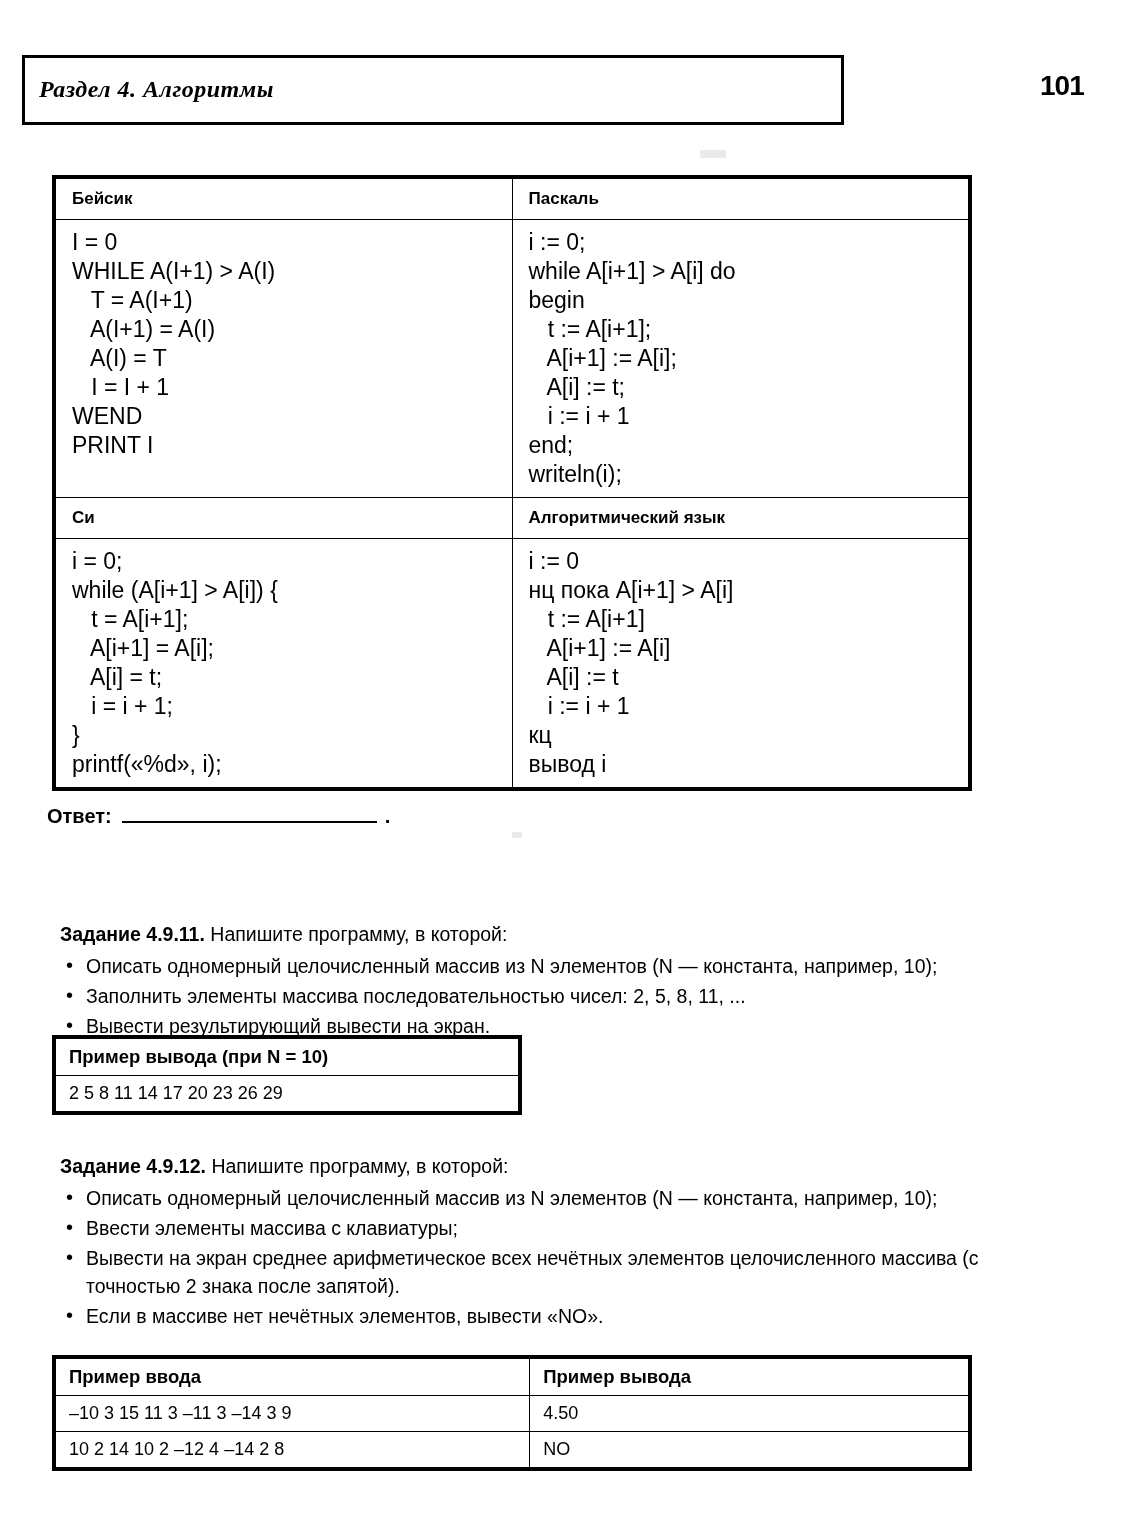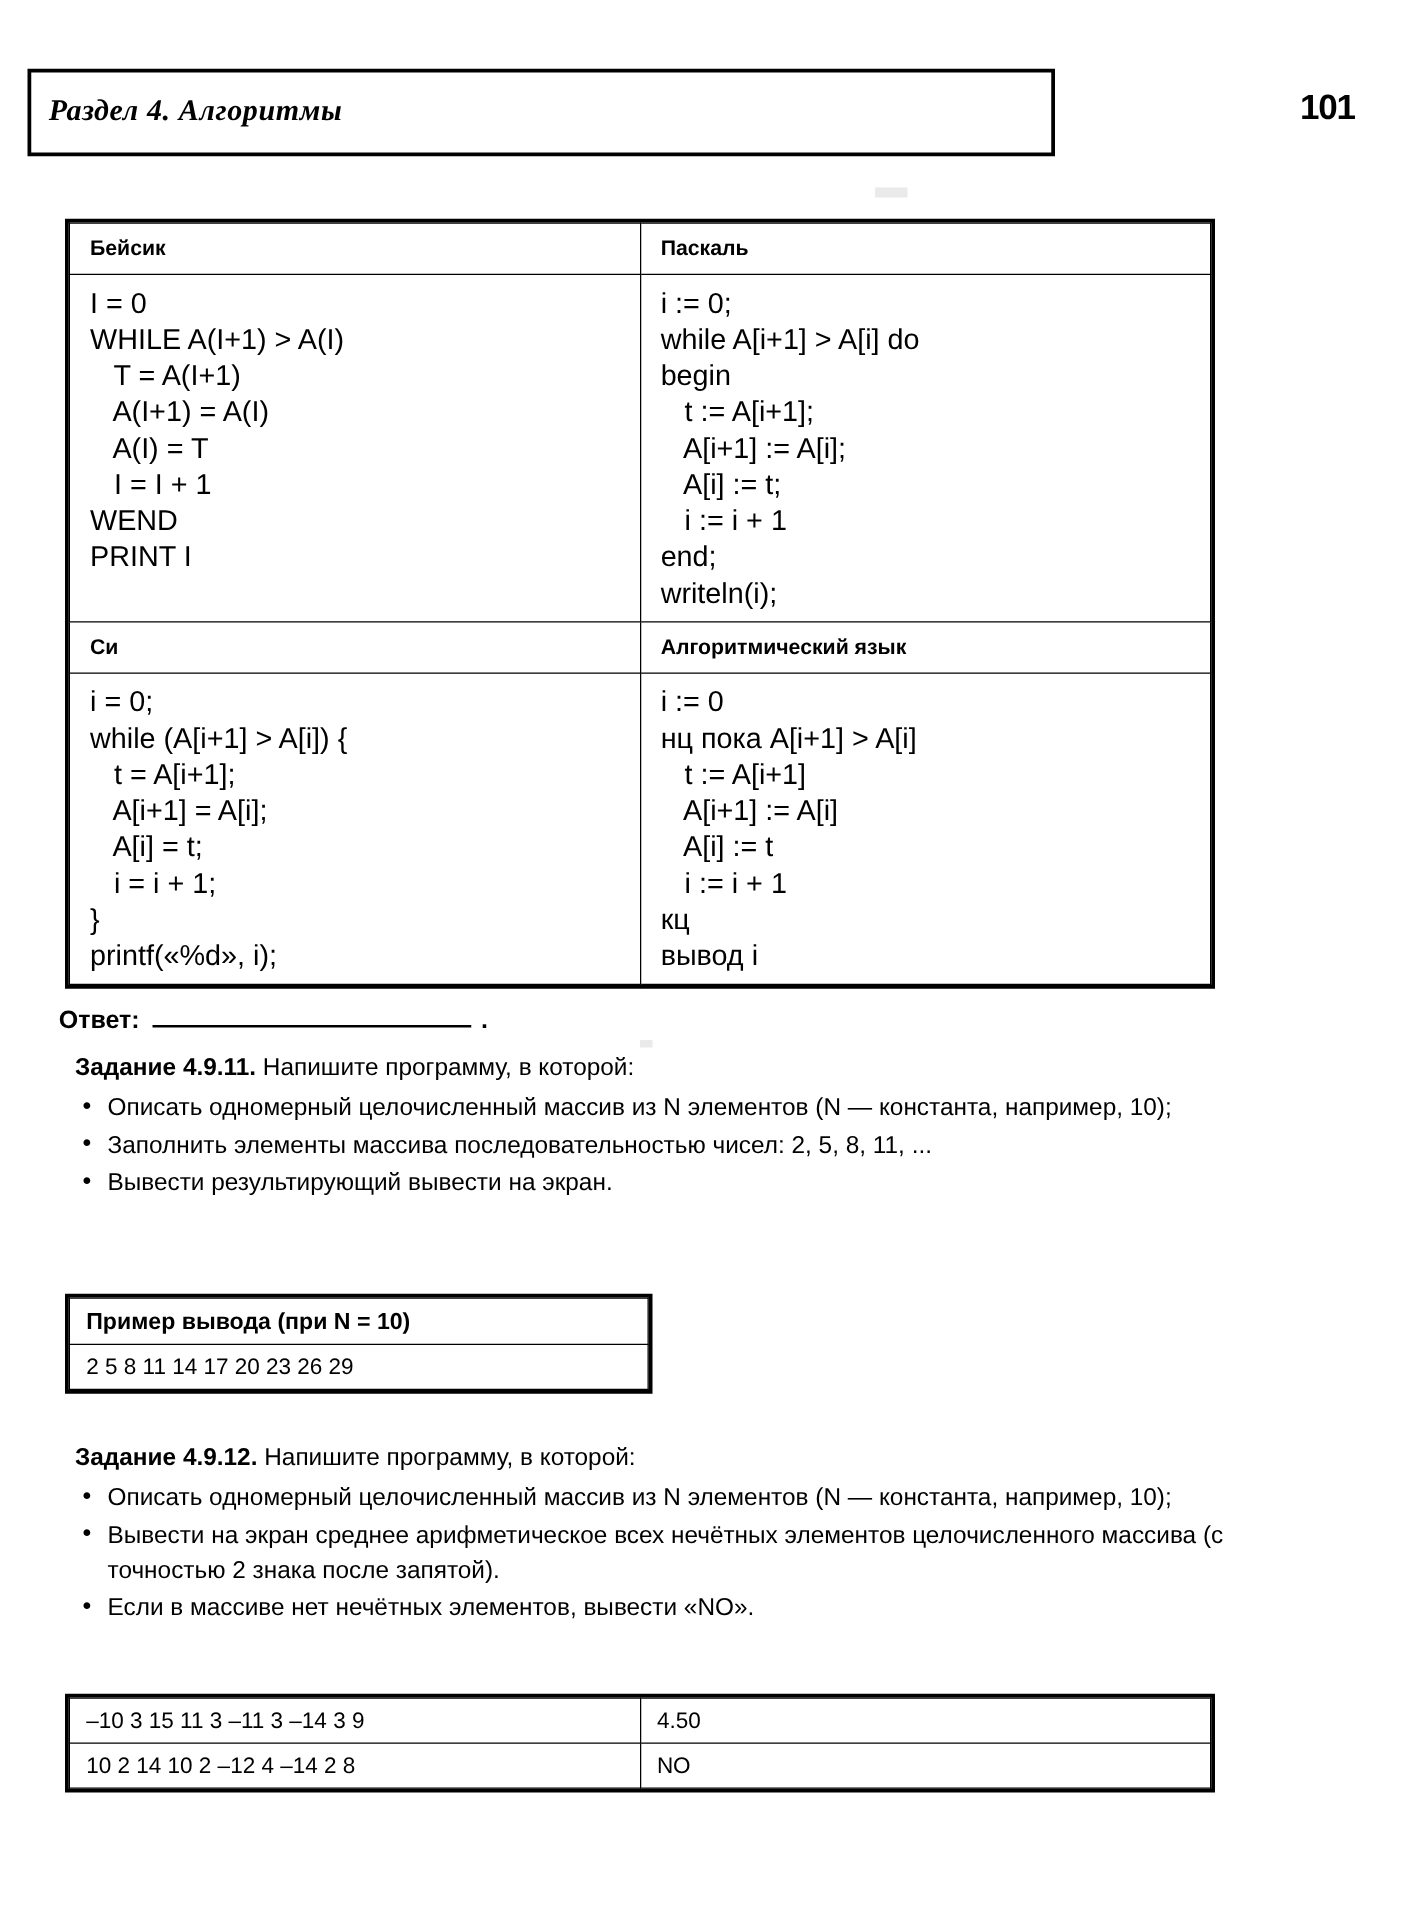--- a/index.html
+++ b/index.html
@@ -222,21 +222,21 @@
 вывод i</td>
     </tr>
   </tbody>
     </table>
 </div>
 
 <div class="answer-row">
   <span>Ответ:</span><span class="blank"></span><span class="dot">.</span>
 </div>
 
-<div class="task" style="top:840px;">
+<div class="task" style="top:920px;">
   <div class="task-title">
     <span class="num">Задание 4.9.11.</span>
     <span class="rest">Напишите программу, в которой:</span>
   </div>
   <ul class="bullets">
     <li>Описать одномерный целочисленный массив из N элементов (N — константа, например, 10);</li>
     <li>Заполнить элементы массива последовательностью чисел: 2, 5, 8, 11, ...</li>
     <li>Вывести результирующий вывести на экран.</li>
   </ul>
 </div>
@@ -254,28 +254,33 @@
     </table>
 </div>
 
 <div class="task" style="top:1152px;">
   <div class="task-title">
     <span class="num">Задание 4.9.12.</span>
     <span class="rest">Напишите программу, в которой:</span>
   </div>
   <ul class="bullets">
     <li>Описать одномерный целочисленный массив из N элементов (N — константа, например, 10);</li>
+    <li>Ввести элементы массива с клавиатуры;</li>
     <li>Вывести на экран среднее арифметическое всех нечётных элементов целочисленного массива (с точностью 2 знака после запятой).</li>
     <li>Если в массиве нет нечётных элементов, вывести «NO».</li>
   </ul>
 </div>
 
 <div class="ex-table" id="ex-table-2">
   <table>
     <tbody>
+        <tr>
+      <th style="width:52%;">Пример ввода</th>
+      <th style="width:48%;">Пример вывода</th>
+    </tr>
     <tr>
       <td>–10 3 15 11 3 –11 3 –14 3 9</td>
       <td>4.50</td>
     </tr>
     <tr>
       <td>10 2 14 10 2 –12 4 –14 2 8</td>
       <td>NO</td>
     </tr>
   </tbody>
     </table>

